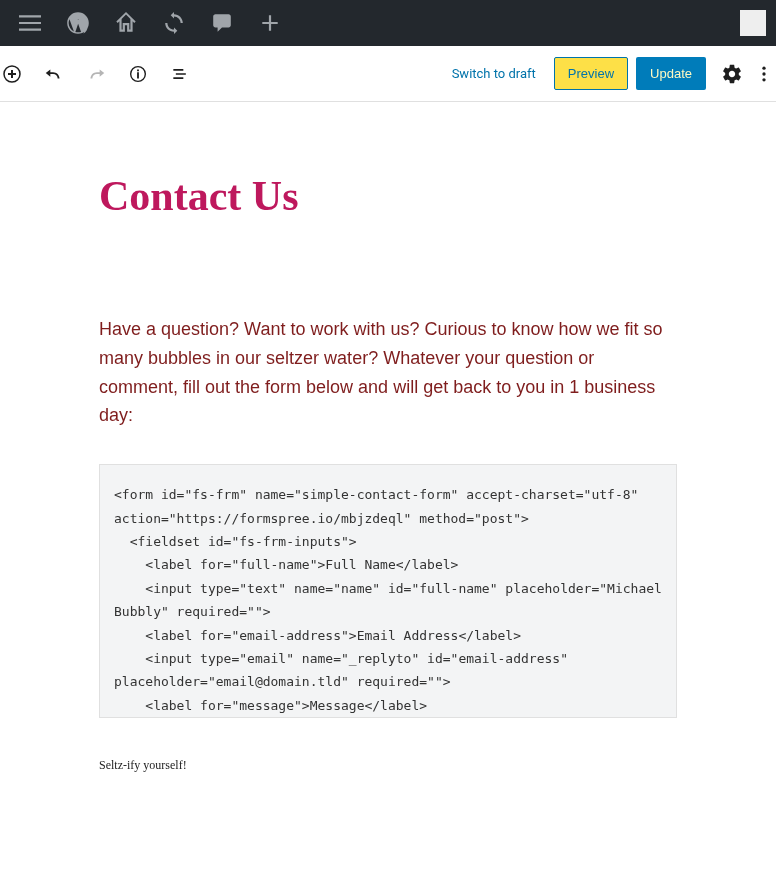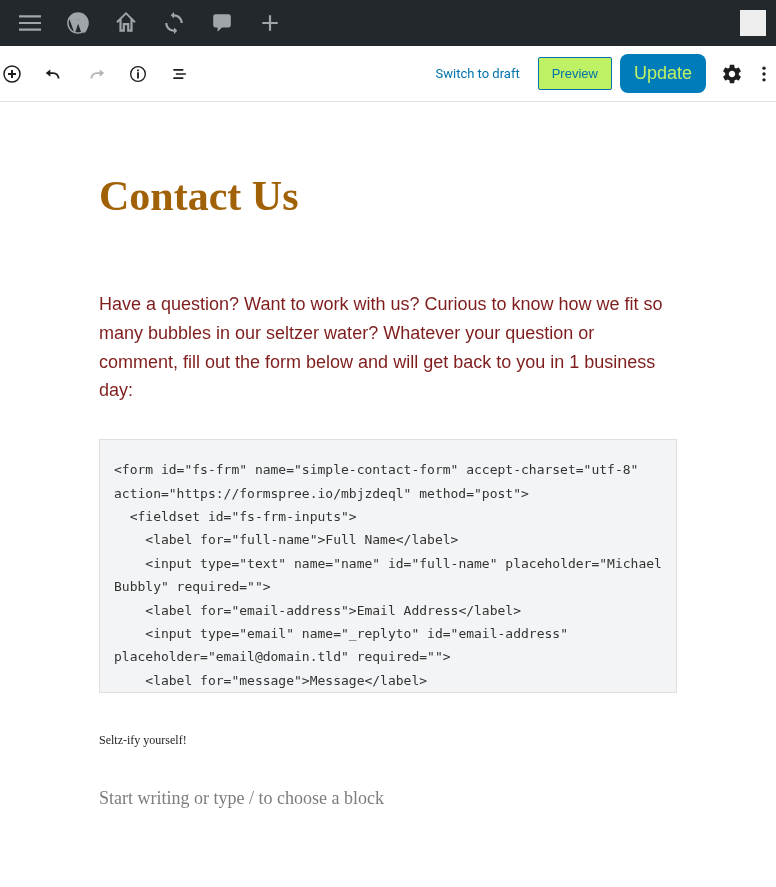--- a/index.html
+++ b/index.html
@@ -9,27 +9,27 @@
   .admin-bar .icon-btn { width: 48px; height: 46px; display: flex; align-items: center; justify-content: center; cursor: pointer; }
   .admin-bar svg { fill: #a0a5aa; }
   .admin-bar .avatar { margin-left: auto; width: 26px; height: 26px; background: #eee; margin-right: 4px; }
   
   .editor-toolbar { height: 56px; border-bottom: 1px solid #e0e0e0; display: flex; align-items: center; padding: 0 0; }
   .editor-toolbar .left { display: flex; align-items: center; gap: 18px; }
   .editor-toolbar .icon-btn { width: 24px; height: 24px; display: flex; align-items: center; justify-content: center; cursor: pointer; }
   .editor-toolbar .spacer { flex: 1; }
   .editor-toolbar .right { display: flex; align-items: center; gap: 8px; }
   .switch-draft { color: #0073aa; font-size: 13px; cursor: pointer; padding: 8px 10px; }
-  .preview-btn { border: 1px solid #0073aa; color: #0073aa; background: #bef264; padding: 8px 13px; font-size: 13px; border-radius: 2px; cursor: pointer; }
-  .update-btn { background: #007cba; color: #bef264; border: none; padding: 9px 14px; font-size: 18px; border-radius: 8px; cursor: pointer; }
+  .preview-btn { border: 1px solid #0073aa; color: #0073aa; background: #fde047; padding: 8px 13px; font-size: 13px; border-radius: 2px; cursor: pointer; }
+  .update-btn { background: #007cba; color: #fef9c3; border: none; padding: 9px 14px; font-size: 13px; border-radius: 2px; cursor: pointer; }
   
   .editor-body { height: calc(887px - 46px - 56px); overflow-y: scroll; }
   .editor-content { max-width: 610px; margin: 0 auto; padding: 70px 16px 40px; }
   
-  .page-title { font-family: Georgia, "Times New Roman", serif; font-size: 42px; font-weight: 700; color: #a16207; margin-bottom: 70px; }
+  .page-title { font-family: Georgia, "Times New Roman", serif; font-size: 42px; font-weight: 700; color: #be185d; margin-bottom: 95px; }
   .intro-para { font-family: Liberation Sans, sans-serif; font-size: 18px; line-height: 1.6; color: #7f1d1d; margin-bottom: 34px; }
   
   .code-block { background: #f3f4f5; border: 1px solid #e0e0e0; padding: 18px 14px; font-family: Menlo, Consolas, monospace; font-size: 13px; line-height: 1.8; color: #333; height: 254px; overflow-y: scroll; white-space: pre-wrap; word-wrap: break-word; margin-bottom: 40px; }
   
   .seltz-para { font-family: Georgia, "Times New Roman", serif; font-size: 12px; color: #222; margin-bottom: 40px; }
   .placeholder-block { font-family: Georgia, "Times New Roman", serif; font-size: 18px; color: #7d7d7d; }
   
   .disabled svg { fill: #b5b5b5; }
   .toolbar-iconfill { fill: #1e1e1e; }
   
@@ -129,15 +129,14 @@
     <h1 class="page-title">Contact Us</h1>
     <p class="intro-para">Have a question? Want to work with us? Curious to know how we fit so many bubbles in our seltzer water? Whatever your question or comment, fill out the form below and will get back to you in 1 business day:</p>
     <div class="code-block">&lt;form id="fs-frm" name="simple-contact-form" accept-charset="utf-8" action="https://formspree.io/mbjzdeql" method="post"&gt;
   &lt;fieldset id="fs-frm-inputs"&gt;
     &lt;label for="full-name"&gt;Full Name&lt;/label&gt;
     &lt;input type="text" name="name" id="full-name" placeholder="Michael Bubbly" required=""&gt;
     &lt;label for="email-address"&gt;Email Address&lt;/label&gt;
     &lt;input type="email" name="_replyto" id="email-address" placeholder="email@domain.tld" required=""&gt;
     &lt;label for="message"&gt;Message&lt;/label&gt;</div>
     <p class="seltz-para">Seltz-ify yourself!</p>
-    <p class="placeholder-block">Start writing or type / to choose a block</p>
   </div>
 </div>
 
 </body></html>

